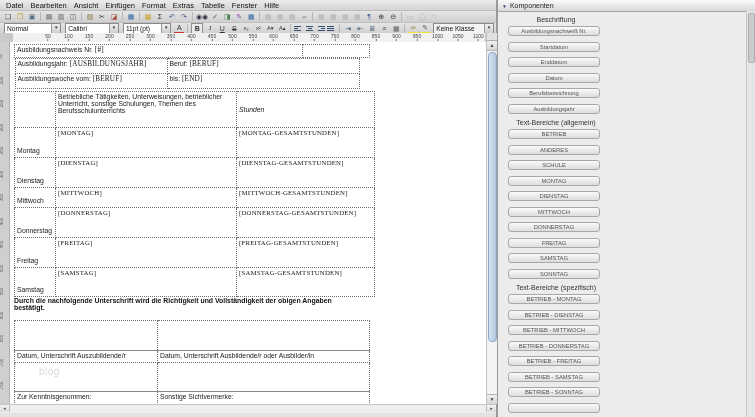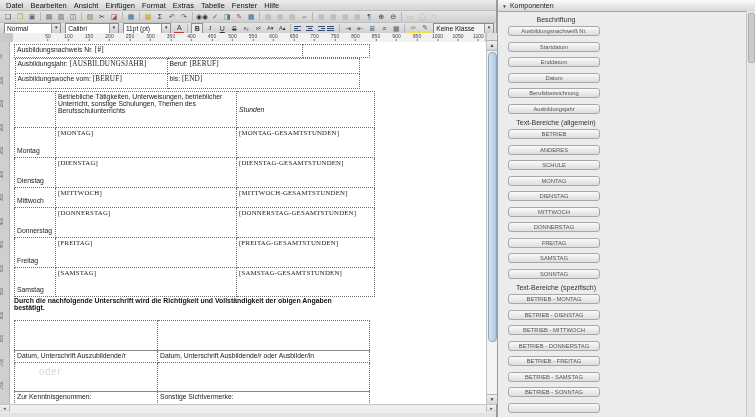--- a/index.html
+++ b/index.html
@@ -344,21 +344,21 @@
           <td style="height:26px"></td>
           <td></td>
         </tr>
         <tr>
           <td class="lbl" style="height:12px">Zur Kenntnisgenommen:</td>
           <td class="lbl">Sonstige Sichtvermerke:</td>
         </tr>
       </tbody>
         </table>
 
-      <span id="watermark">oder</span>
+      <span id="watermark">blog</span>
     </div>
 
     <div id="vscroll">
       <div id="vcorner"></div>
       <div class="sbtn">▲</div>
       <div id="vthumb"></div>
       <div class="sbtn" id="vdown">▼</div>
     </div>
 
     <div id="hscroll">

